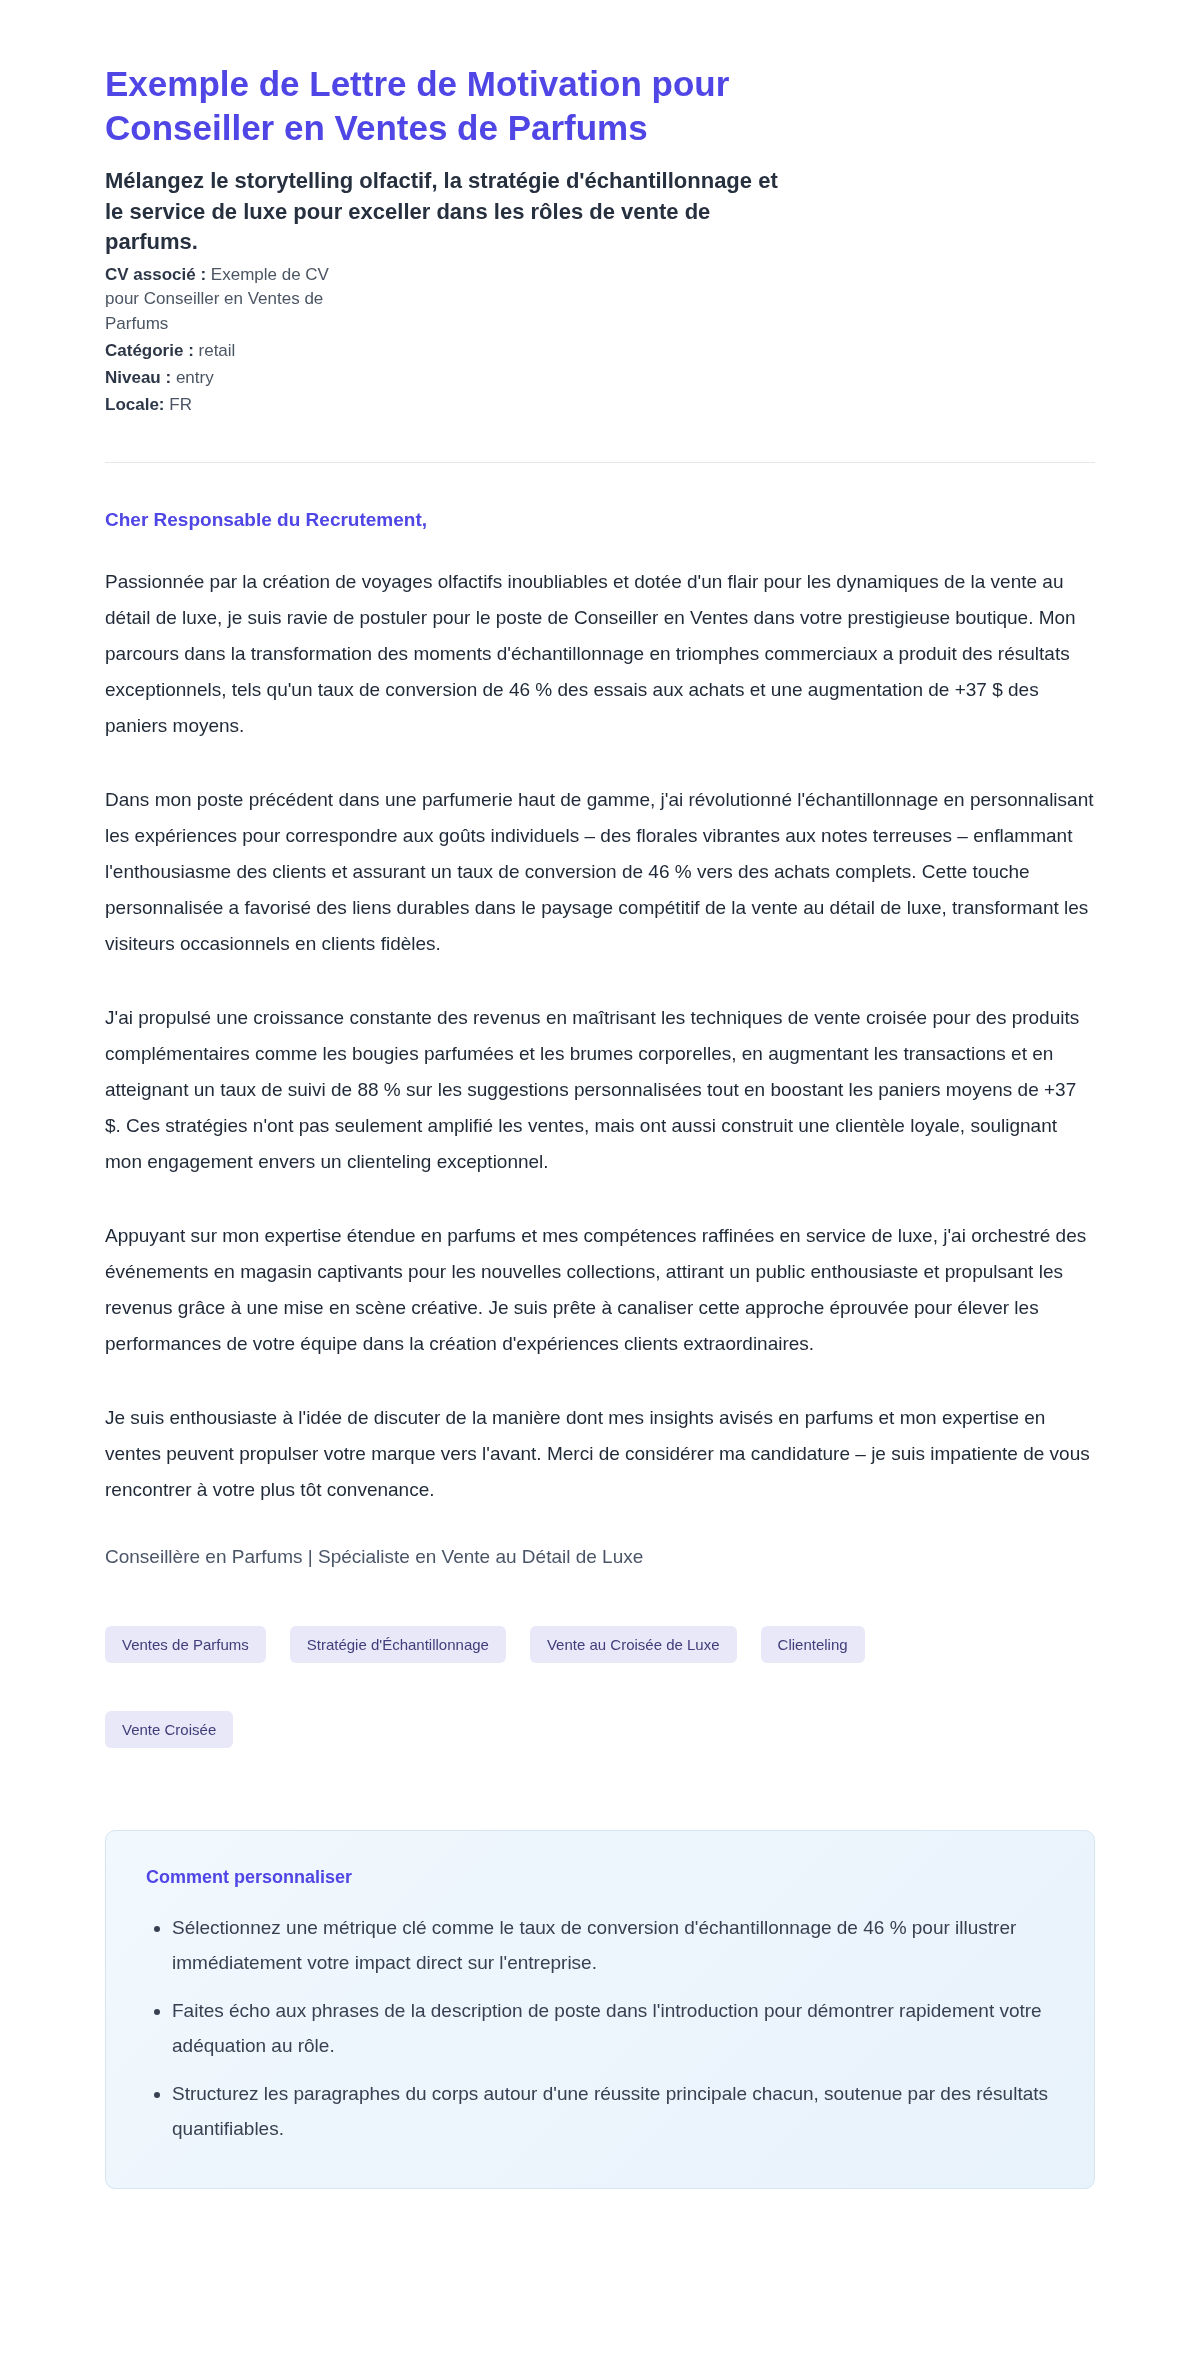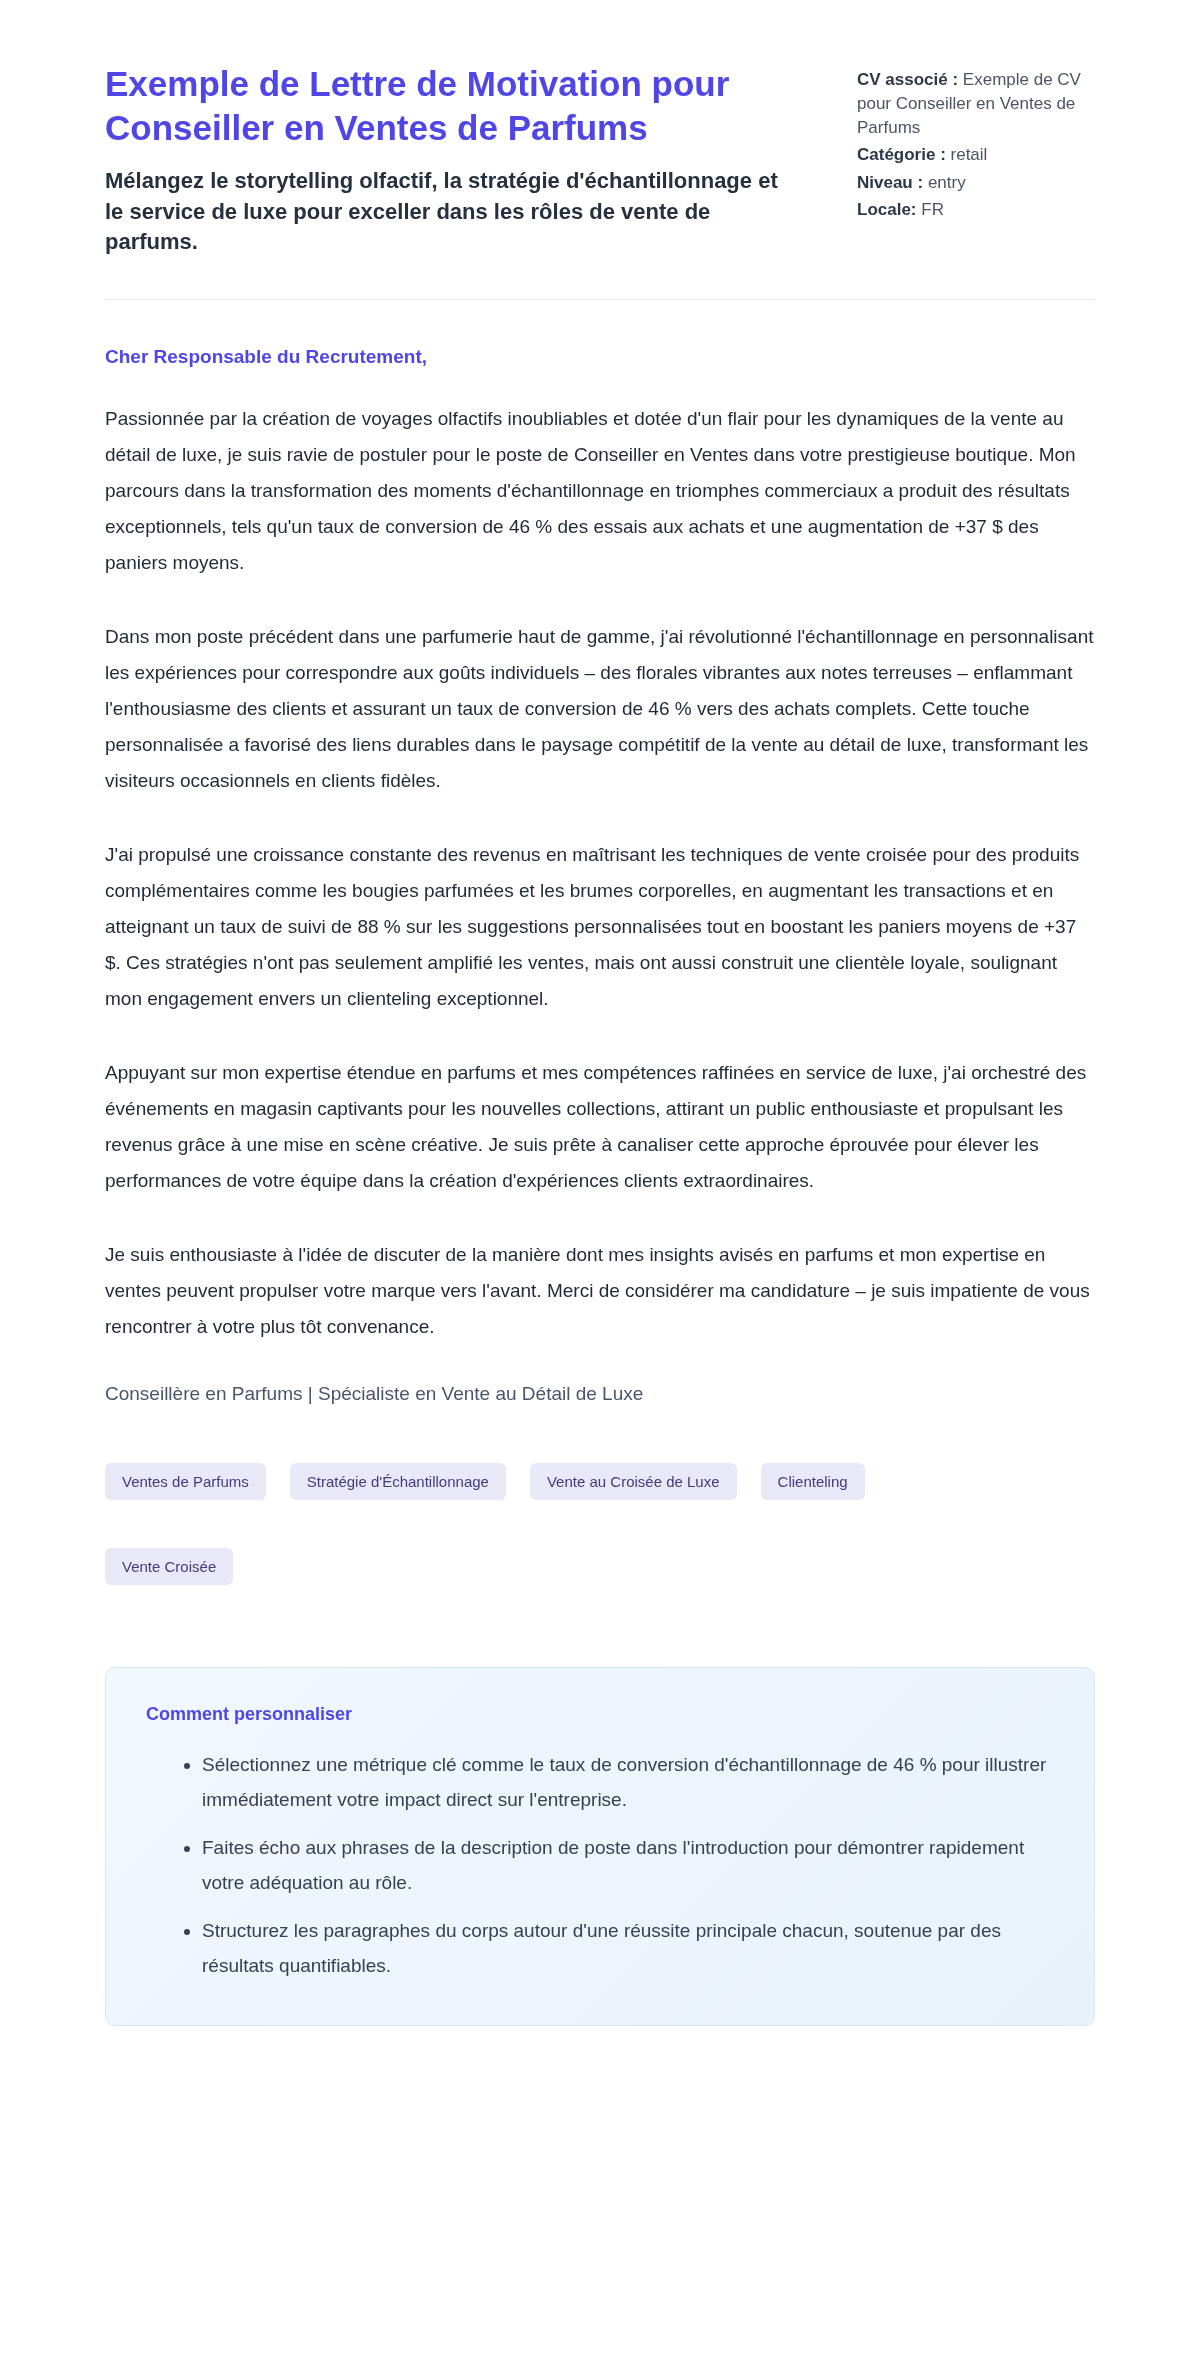--- a/index.html
+++ b/index.html
@@ -6,21 +6,21 @@
   html, body { background: #ffffff; }
   body {
     width: 1200px;
     min-height: 2365px;
     font-family: "Liberation Sans", sans-serif;
     color: #1f2937;
   }
   .page { width: 990px; margin: 0 auto; padding-top: 62px; }
 
   
-  .header { display: flex; justify-content: space-between; align-items: flex-start; }
+  .header { display: flex; justify-content: space-between; align-items: flex-start; flex-direction: column; }
   .header-left { flex: 1; max-width: 730px; padding-right: 28px; }
   .title {
     color: #4f46e5;
     font-size: 35px;
     line-height: 1.26;
     font-weight: bold;
     margin-bottom: 16px;
   }
   .subtitle {
     font-size: 22px;
@@ -106,21 +106,20 @@
     font-size: 18px;
     font-weight: bold;
     margin-bottom: 22px;
   }
   .tips-list { padding-left: 26px; list-style: disc; }
   .tips-item {
     font-size: 19px;
     line-height: 35px;
     color: #374151;
     margin-bottom: 13px;
-    margin-left: 30px;
   }
   .tips-item:last-child { margin-bottom: 0; }
 </style>
 </head>
 <body>
 
 <div class="page">
 
   <header class="header">
     <div class="header-left">

